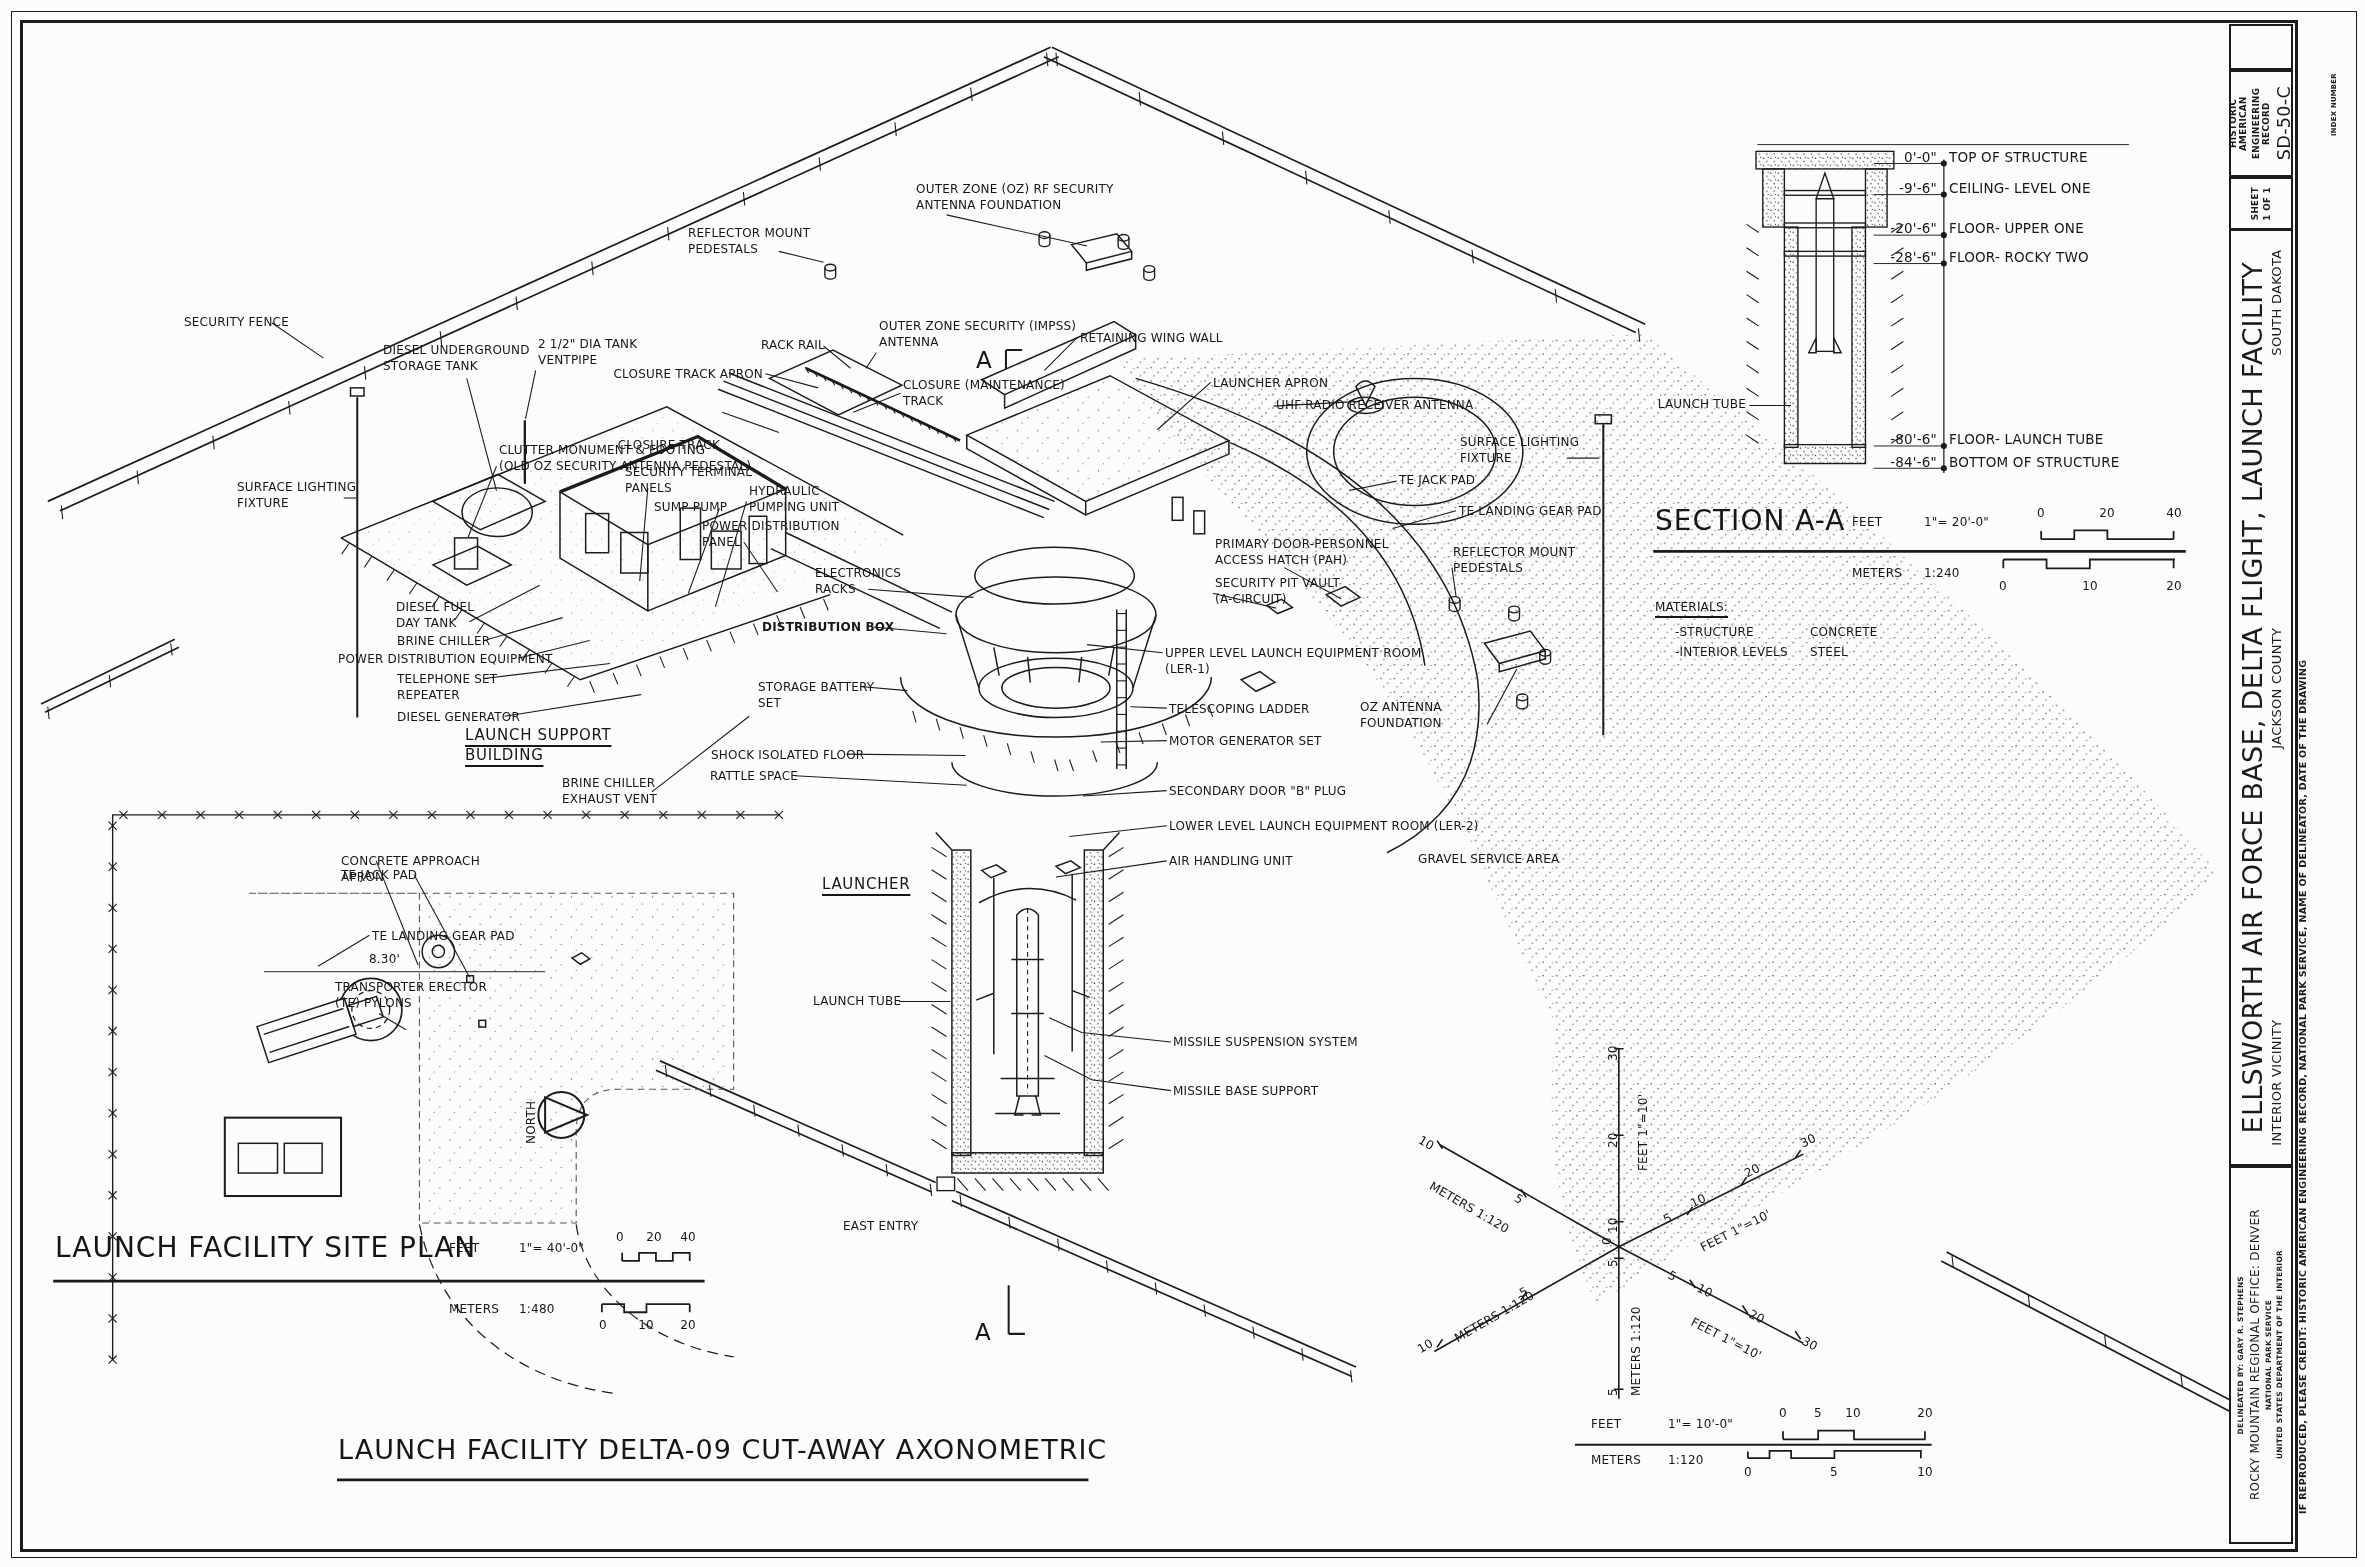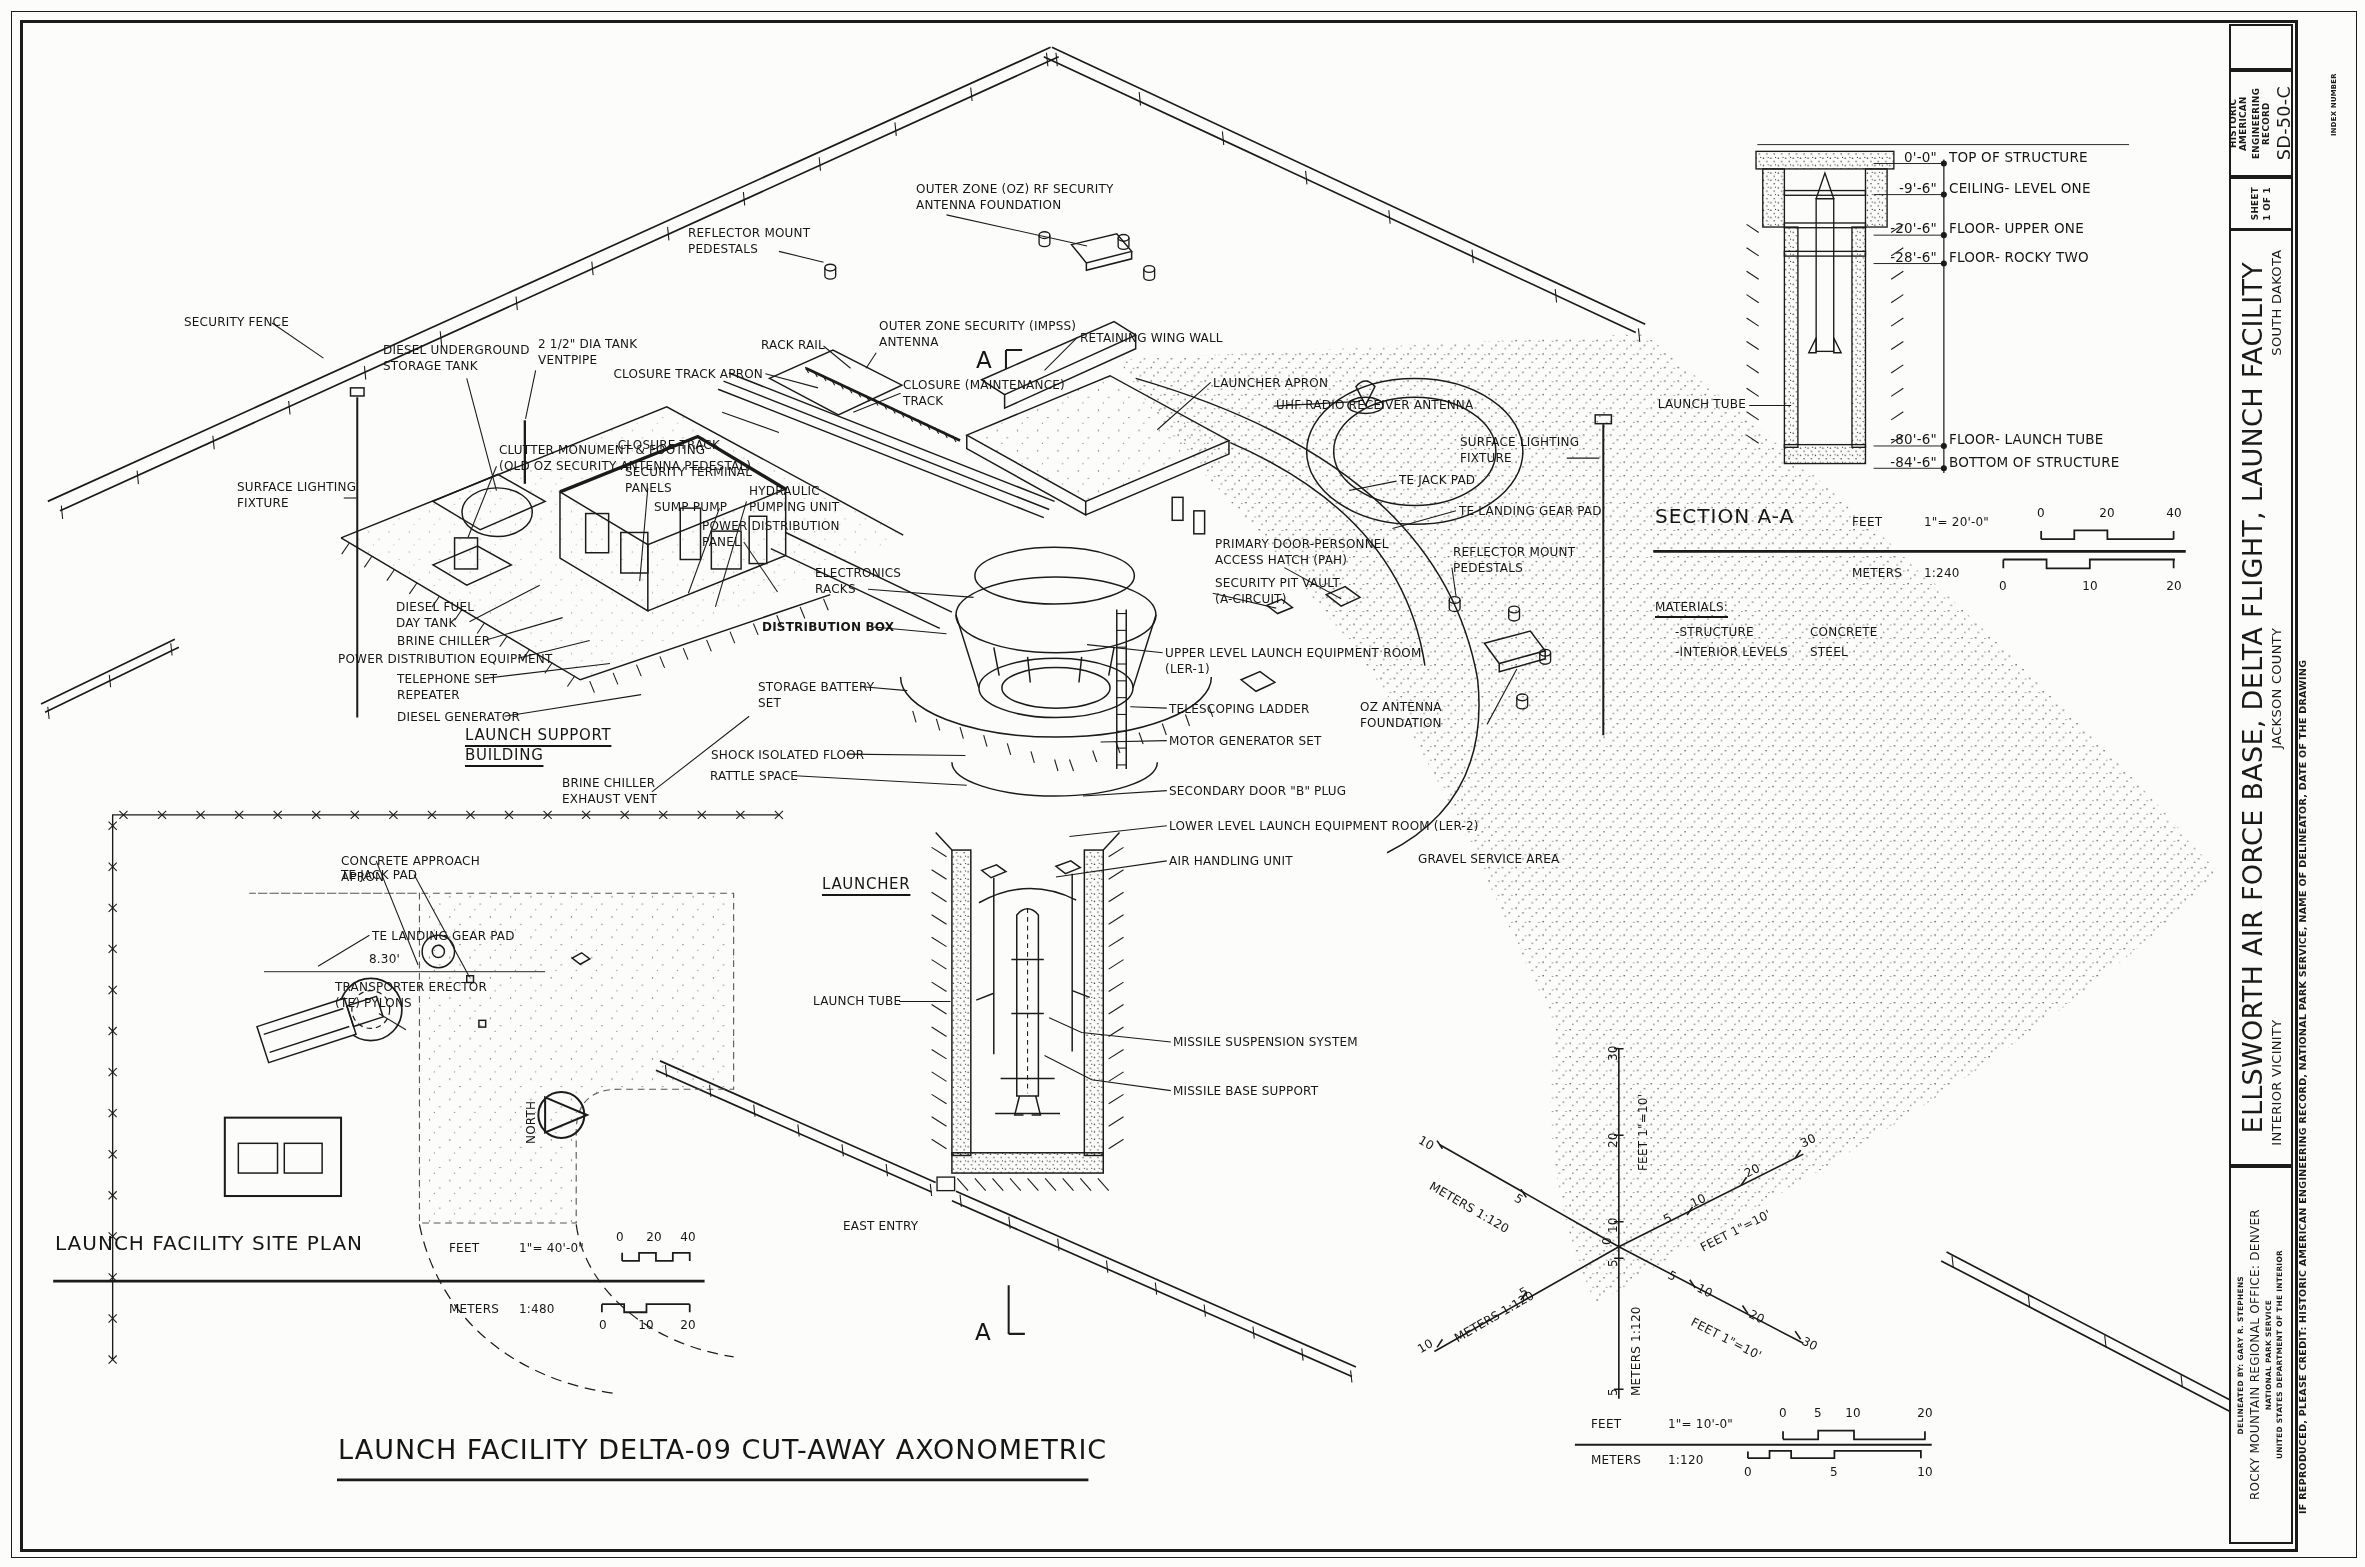--- a/index.html
+++ b/index.html
@@ -8,21 +8,21 @@
   #art{position:absolute;left:0;top:0;}
   
   .bframe{position:absolute;border:1.4px solid #1b1b1b;}
   .bframe.inner{border-width:3.4px;}
   
   .co{position:absolute;font:12px/1.32 "DejaVu Sans",sans-serif;color:#161616;
       letter-spacing:0.2px;white-space:pre-line;}
   .c-m{font-size:12px;}
   .c-e{font-size:13.5px;}
   .c-l{font-size:15px;letter-spacing:0.7px;}
-  .c-t1{font-size:20px;letter-spacing:1px;}
+  .c-t1{font-size:28px;letter-spacing:1px;}
   .c-t2{font-size:27px;letter-spacing:1px;}
   .c-xl{font-size:23px;}
   .u{text-decoration:underline;text-underline-offset:4.7px;text-decoration-thickness:1.7px;}
   
   #tblock{position:absolute;left:2229px;top:24px;width:64px;height:1521px;}
   .tb-box{position:absolute;left:0;width:100%;border:2px solid #1b1b1b;box-sizing:border-box;
           display:flex;flex-direction:row;justify-content:center;align-items:center;gap:2.7px;
           background:#fcfcfa;}
   .vt{writing-mode:vertical-rl;transform:rotate(180deg);text-align:center;line-height:1.15;
       letter-spacing:0.3px;}

